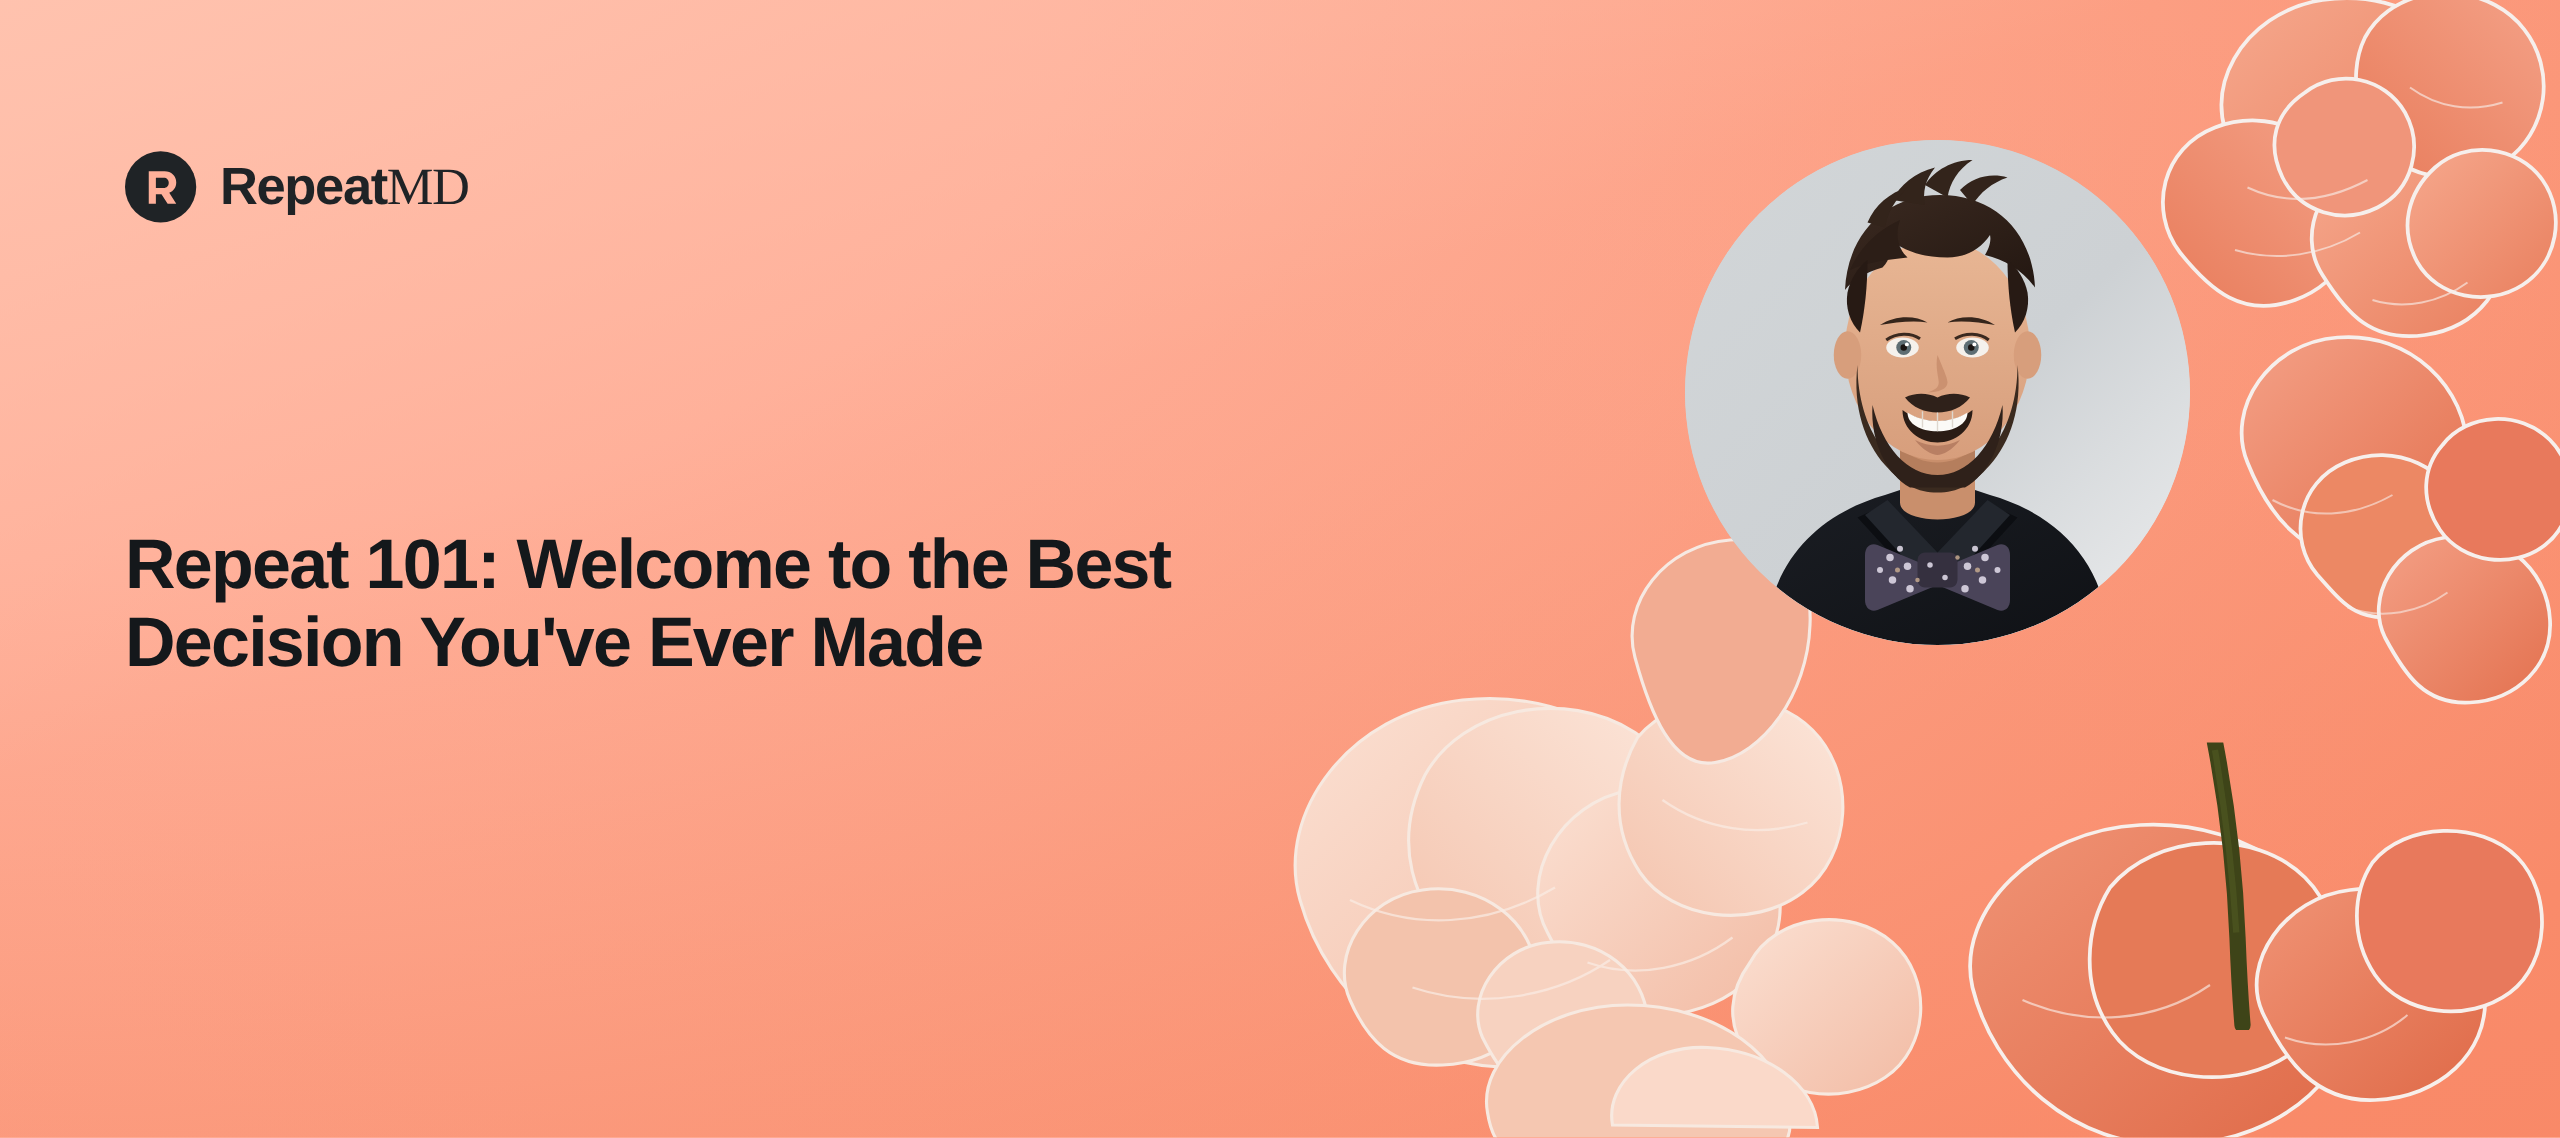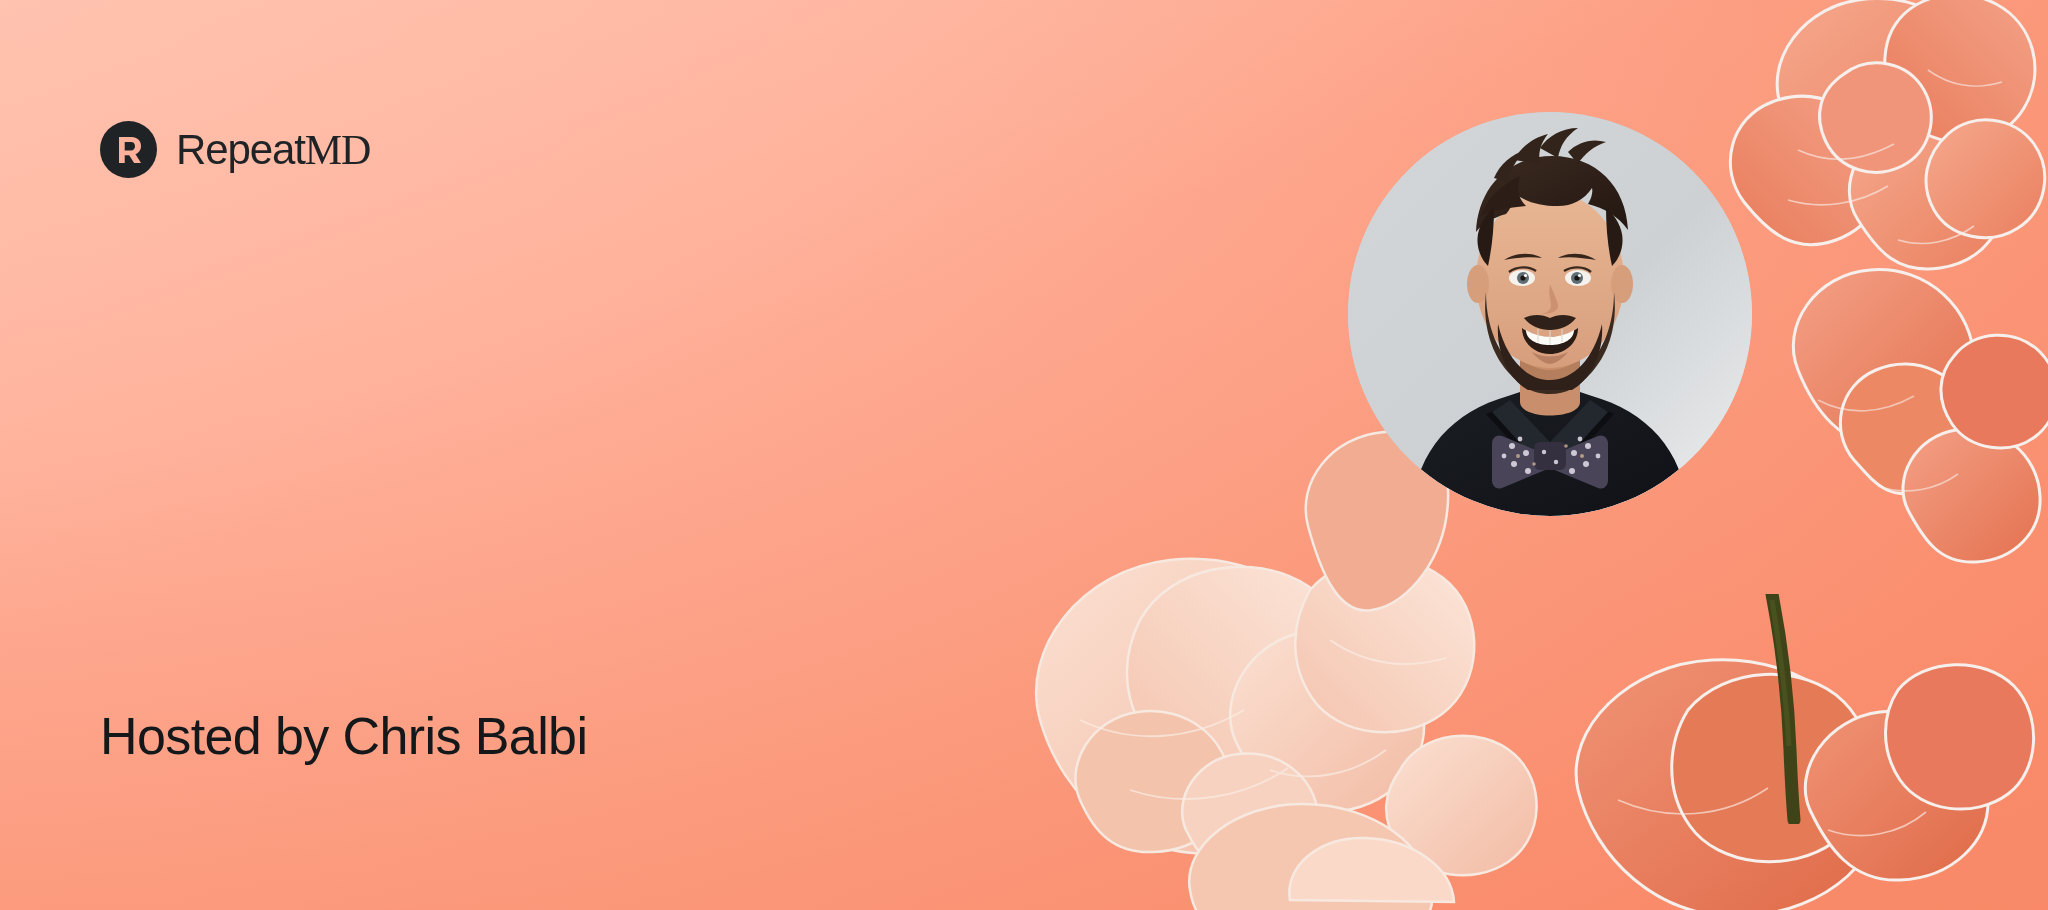--- a/index.html
+++ b/index.html
@@ -36,21 +36,21 @@
     width:57px; height:57px; border-radius:50%;
     background:#1F2326;
     display:flex; align-items:center; justify-content:center;
     flex:0 0 auto;
   }
   .logo-word{
     font-size:42px; letter-spacing:-1.1px; color:#1F2326;
     line-height:1; white-space:nowrap;
     display:flex; align-items:baseline;
   }
-  .logo-word .repeat{ font-weight:400; }
+  .logo-word .repeat{ font-weight:700; }
   .logo-word .md{ font-weight:400;font-family:Liberation Serif, serif; }
 
   
   .headline{
     position:absolute; left:100px; top:420px;
     width:860px;
     font-size:56px; font-weight:700;
     line-height:1.12; letter-spacing:-1.4px;
     color:#14181B;
   }
@@ -196,21 +196,21 @@
       <svg width="36" height="36" viewBox="0 0 36 36" aria-hidden="true">
         <path fill="#FFB09A" d="M8 5h12.6c5.5 0 9.4 3.7 9.4 8.9 0 3.9-2.2 6.9-5.6 8.2L30 31h-6.9l-4.9-7.7h-4.5V31H8V5zm5.7 5.1v8.3h6.3c2.4 0 4-1.7 4-4.2s-1.6-4.1-4-4.1h-6.3z"></path>
       </svg>
     </span>
     <span class="logo-word">
       <span class="repeat">Repeat</span>
         <span class="md">MD</span>
     </span>
   </div>
 
-  <p class="host">Hosted by Chris Balbi</p>
+  <h1 class="headline">Repeat 101: Welcome to the Best Decision You've Ever Made</h1>
 
   <div class="portrait">
     <svg width="404" height="404" viewBox="0 0 404 404" aria-hidden="true">
       <defs>
         <linearGradient id="bgG" x1="0" y1="0" x2="1" y2="1">
           <stop offset="0" stop-color="#D2D6D8"></stop>
           <stop offset=".55" stop-color="#CDD1D4"></stop>
           <stop offset="1" stop-color="#EDEEEF"></stop>
         </linearGradient>
         <linearGradient id="skin" x1="0" y1="0" x2="0" y2="1">

